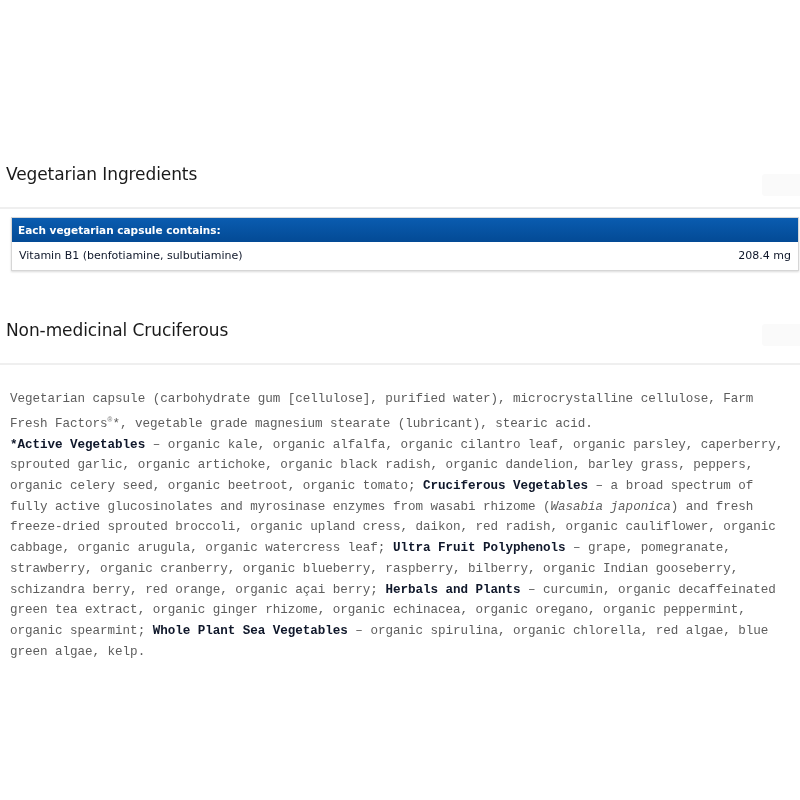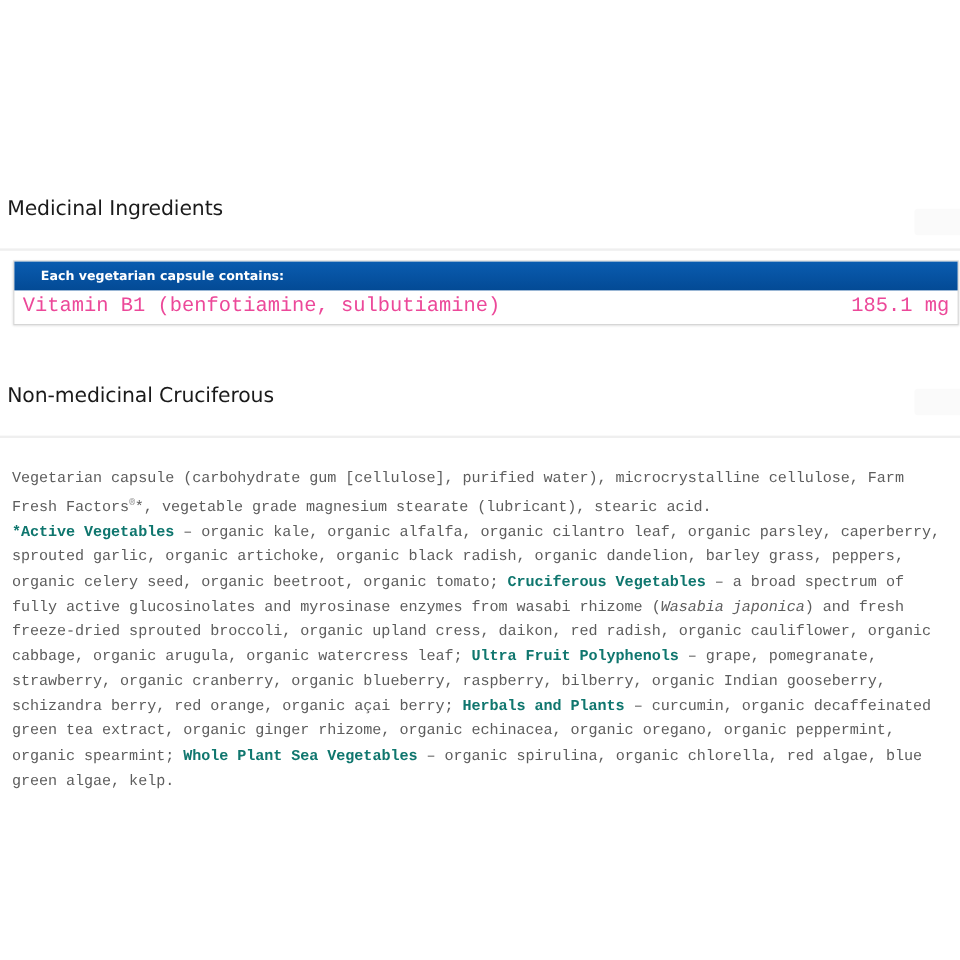--- a/index.html
+++ b/index.html
@@ -27,50 +27,50 @@
   #nonmed-header .corner-ghost { top: 16px; }
 
   .ingredients-table {
     position: absolute; left: 11px; top: 217px; width: 786px;
     border: 1px solid #d6d6d6; box-shadow: 0 1px 2px rgba(0,0,0,0.15);
     background: #fff;
   }
   .table-head {
     height: 24px; line-height: 24px;
     background: linear-gradient(#0a5cb0, #034a95);
-    color: #fff; font-weight: bold; font-size: 10.5px; padding-left: 22px;
+    color: #fff; font-weight: bold; font-size: 10.5px; padding-left: 6px;
     font-family: "DejaVu Sans", sans-serif;
   }
   .table-row {
     display: flex; justify-content: space-between; height: 28px; line-height: 28px;
-    font-size: 17px; color: #ec4899; padding: 0 7px 0 7px; font-family: Liberation Mono, monospace;
+    font-size: 11px; color: #0f172a; padding: 0 7px 0 7px;
   }
 
   .nonmed-body {
     position: absolute; left: 10px; top: 389px; width: 784px;
     font-family: Liberation Mono, monospace; font-size: 12.6px; line-height: 20.7px; color: #5d5d5d;
     letter-spacing: -0.05px;
   }
-  .nonmed-body b { color: #0f766e; font-weight: bold; }
+  .nonmed-body b { color: #0f172a; font-weight: bold; }
   .nonmed-body i { font-style: italic; }
   .nonmed-body sup { font-size: 8px; color: #888; }
 </style>
 </head>
 <body>
 
 <div class="section-header" id="med-header">
-  <div class="section-title">Medicinal Ingredients</div>
+  <div class="section-title">Vegetarian Ingredients</div>
   <div class="corner-ghost"></div>
 </div>
 
 <div class="ingredients-table">
   <div class="table-head">Each vegetarian capsule contains:</div>
   <div class="table-row">
     <span>Vitamin B1 (benfotiamine, sulbutiamine)</span>
-    <span>185.1 mg</span>
+    <span>208.4 mg</span>
   </div>
 </div>
 
 <div class="section-header" id="nonmed-header">
   <div class="section-title">Non-medicinal Cruciferous</div>
   <div class="corner-ghost"></div>
 </div>
 
 <div class="nonmed-body">
   <span>Vegetarian capsule (carbohydrate gum [cellulose], purified water), microcrystalline cellulose, Farm Fresh Factors</span><sup>®</sup><span>*, vegetable grade magnesium stearate (lubricant), stearic acid.</span><br>

